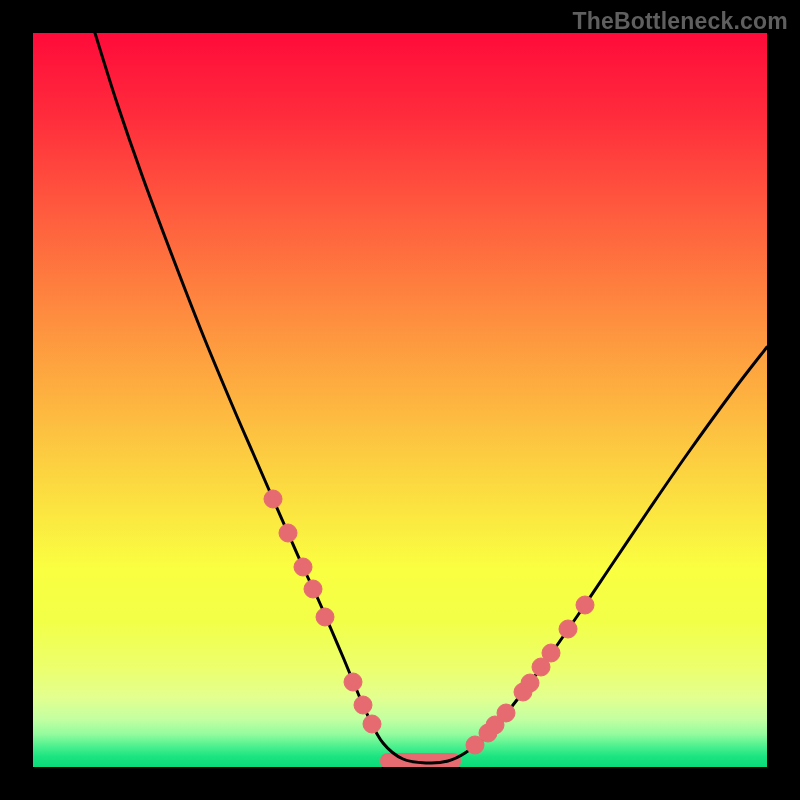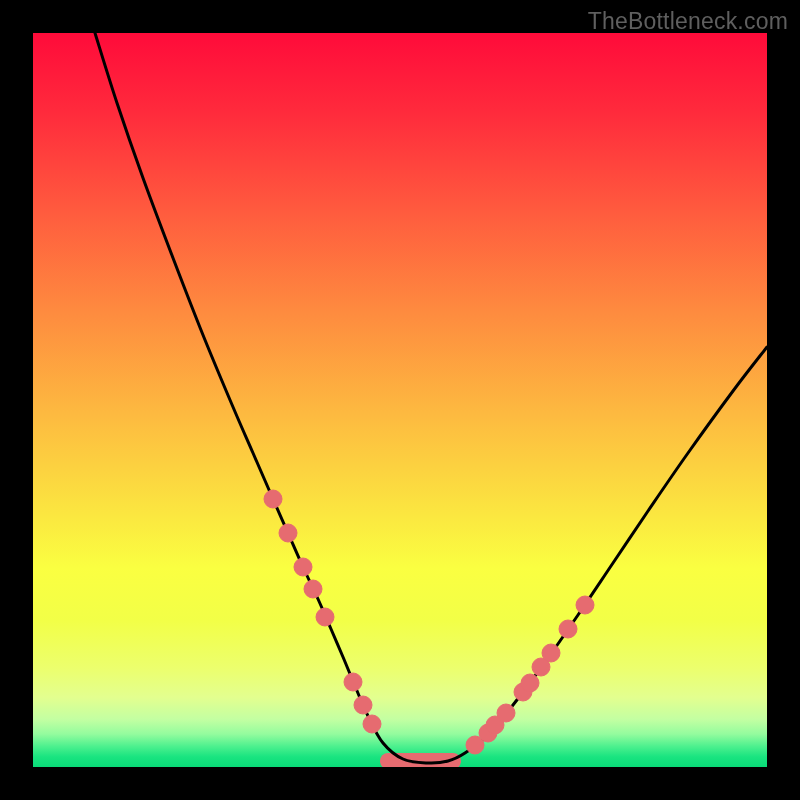--- a/index.html
+++ b/index.html
@@ -25,21 +25,21 @@
     top: 0;
     width: 100%;
     height: 100%;
   }
   .watermark {
     position: absolute;
     top: 8px;
     right: 12px;
     color: #5f5f5f;
     font-size: 23px;
-    font-weight: 400;
+    font-weight: 700;
     letter-spacing: 0.2px;
     z-index: 20;
     user-select: none;
   }
   svg.curve {
     position: absolute;
     left: 0;
     top: 0;
     width: 100%;
     height: 100%;

